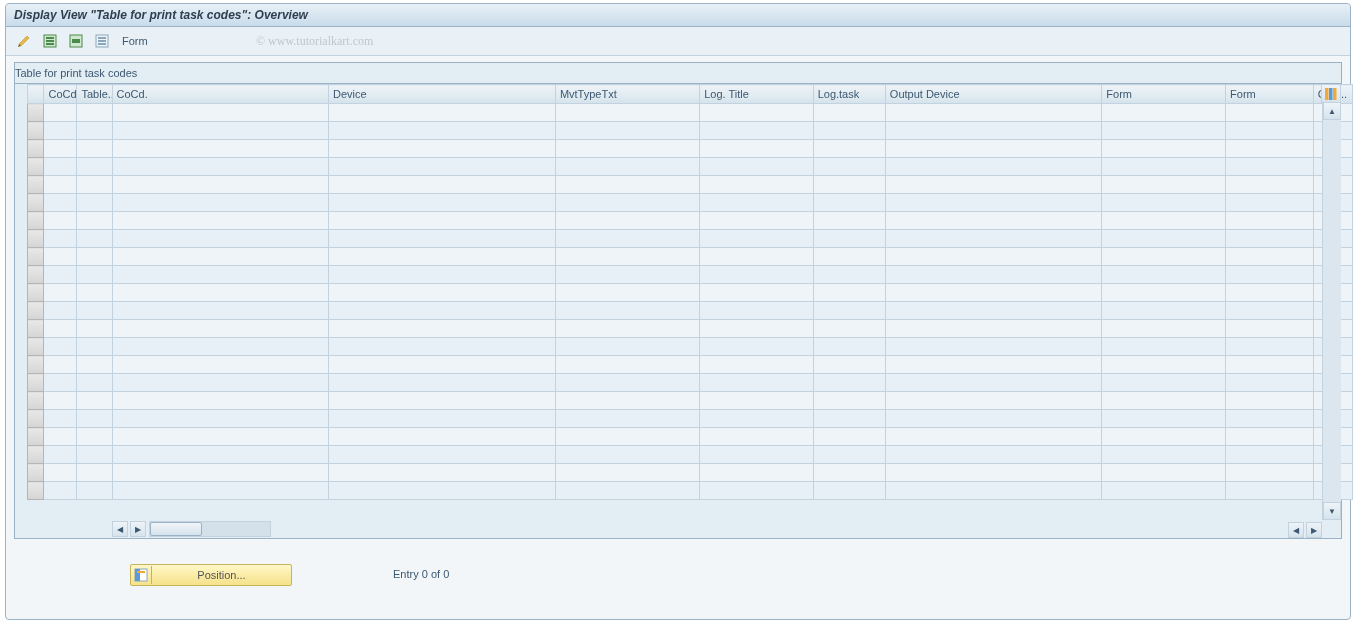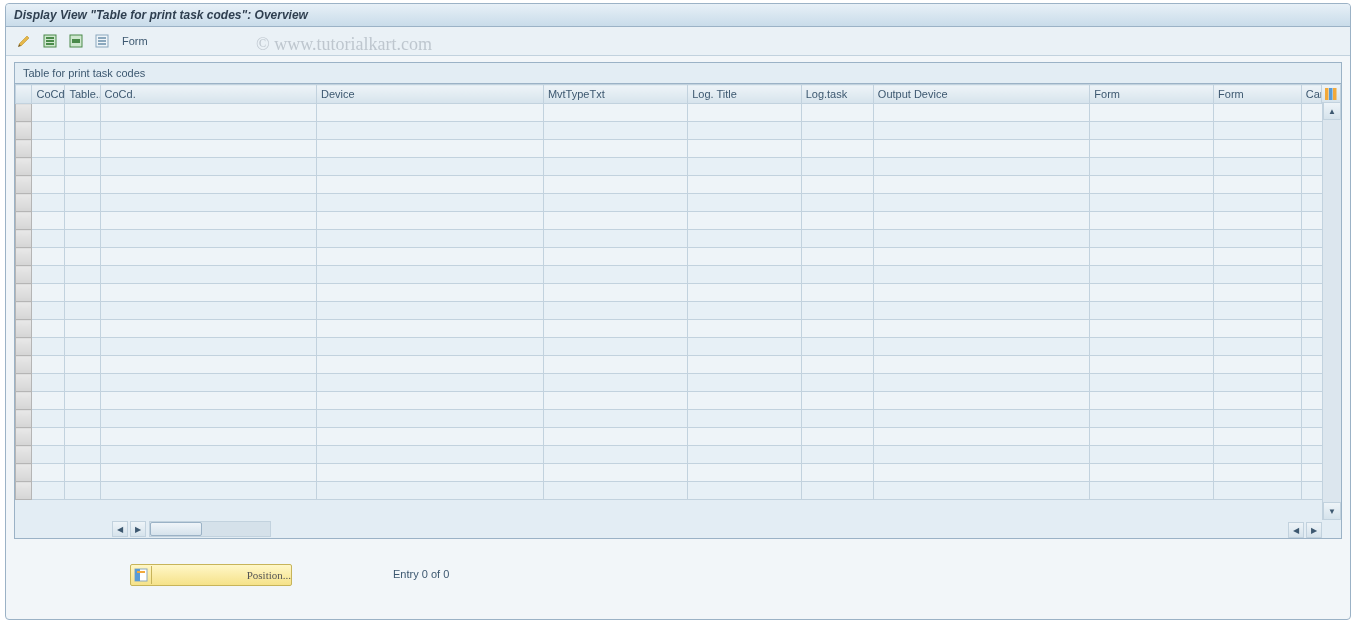--- a/index.html
+++ b/index.html
@@ -2,44 +2,44 @@
 <html><head>
 <meta charset="utf-8">
 <style>
   html,body{margin:0;padding:0;font-family:Arial,Helvetica,sans-serif;font-size:11px;background:#fff;color:#333;}
   body{width:1356px;height:625px;position:relative;overflow:hidden;}
   .window{position:absolute;left:5px;top:3px;right:5px;bottom:5px;border:1px solid #9bb2c6;border-radius:4px;background:#f2f6f9;}
   .titlebar{height:22px;background:linear-gradient(#e7f0f7,#c9dcea);border-bottom:1px solid #9bb2c6;border-radius:4px 4px 0 0;display:flex;align-items:center;padding-left:8px;font-style:italic;font-weight:bold;color:#2f3f50;font-size:12px;}
   .toolbar{height:24px;display:flex;align-items:center;gap:6px;padding:2px 8px;border-bottom:1px solid #c2d2de;background:#eaf1f6;}
   .toolbar .tb-btn{width:18px;height:18px;display:flex;align-items:center;justify-content:center;border:1px solid transparent;border-radius:2px;cursor:pointer;}
   .toolbar-label{color:#3d5870;padding:0 4px;}
-  .watermark{position:absolute;left:250px;top:30px;font-size:18px;color:rgba(160,170,180,0.6);pointer-events:none;font-family:Georgia,serif;}
+  .watermark{position:absolute;left:250px;top:30px;font-size:12px;color:rgba(160,170,180,0.6);pointer-events:none;font-family:Georgia,serif;}
   .content{position:absolute;left:8px;top:58px;right:8px;height:475px;border:1px solid #9bb2c6;background:#e3edf4;}
-  .panel-title{height:20px;line-height:20px;padding-left:8px;color:#3d5870;background:#e3edf4;border-bottom:1px solid #c2d2de;}
+  .panel-title{height:20px;line-height:20px;color:#3d5870;background:#e3edf4;border-bottom:1px solid #c2d2de;}
   .grid-wrap{position:absolute;left:0;top:20px;right:0;bottom:18px;border-top:1px solid #9bb2c6;}
-  table.grid{border-collapse:collapse;table-layout:fixed;width:100%;}
+  table.grid{border-collapse:collapse;table-layout:fixed;width:100%;margin-left:12px;}
   table.grid th,table.grid td{border:1px solid #c2d2de;height:17px;padding:0 4px;overflow:hidden;white-space:nowrap;text-align:left;font-weight:normal;color:#3d5870;}
   table.grid th{background:linear-gradient(#eef4f8,#d6e3ec);height:18px;}
   table.grid td{background:#eef4f8;}
   table.grid tr:nth-child(even) td{background:#e7f0f6;}
   .rowhandle{background:linear-gradient(#e8e8e8,#d5d5d5)!important;border-color:#b5b5b5!important;}
   .corner{background:linear-gradient(#e8e8e8,#d5d5d5);}
   .config-btn{position:absolute;right:0;top:0;width:18px;height:18px;background:linear-gradient(#eef4f8,#d6e3ec);border:1px solid #c2d2de;display:flex;align-items:center;justify-content:center;cursor:pointer;}
   .vscroll{position:absolute;right:0;top:18px;bottom:0;width:18px;background:#dce6ee;border-left:1px solid #c2d2de;}
   .vscroll .up,.vscroll .down{height:16px;background:linear-gradient(#eef4f8,#d6e3ec);border:1px solid #c2d2de;display:flex;align-items:center;justify-content:center;cursor:pointer;font-size:8px;color:#3d5870;}
   .vscroll .down{position:absolute;bottom:0;left:0;right:0;}
   .hscroll-row{position:absolute;left:0;right:0;bottom:0;height:18px;background:#e3edf4;display:flex;align-items:center;}
   .hscroll-row .spacer{width:96px;}
   .hscroll-row .arrow{width:14px;height:14px;background:linear-gradient(#eef4f8,#d6e3ec);border:1px solid #c2d2de;display:flex;align-items:center;justify-content:center;cursor:pointer;font-size:8px;color:#3d5870;margin:0 1px;}
   .hscroll-row .track{height:14px;width:120px;background:#d5e1ea;border:1px solid #c2d2de;margin-left:2px;position:relative;}
   .hscroll-row .thumb{position:absolute;left:0;top:0;height:12px;width:50px;background:linear-gradient(#f0f5f9,#d6e3ec);border:1px solid #9bb2c6;border-radius:2px;}
   .hscroll-right{position:absolute;right:18px;bottom:0;display:flex;}
   .position-btn{position:absolute;left:124px;top:560px;width:160px;height:20px;background:linear-gradient(#fff7c7,#f5e28a);border:1px solid #c7b45a;display:flex;align-items:center;cursor:pointer;border-radius:2px;}
   .position-btn .icon{width:20px;height:18px;display:flex;align-items:center;justify-content:center;border-right:1px solid #c7b45a;}
-  .position-btn .lbl{flex:1;text-align:right;color:#555;font-family:Liberation Serif, serif;}
+  .position-btn .lbl{flex:1;text-align:center;color:#555;}
   .entry-text{position:absolute;left:340px;top:564px;color:#3d5870;padding-left:47px;}
   svg{display:block;}
 </style>
 </head>
 <body>
 
 <div class="window">
 
   <div class="titlebar">
     <span>Display View "Table for print task codes": Overview</span>

